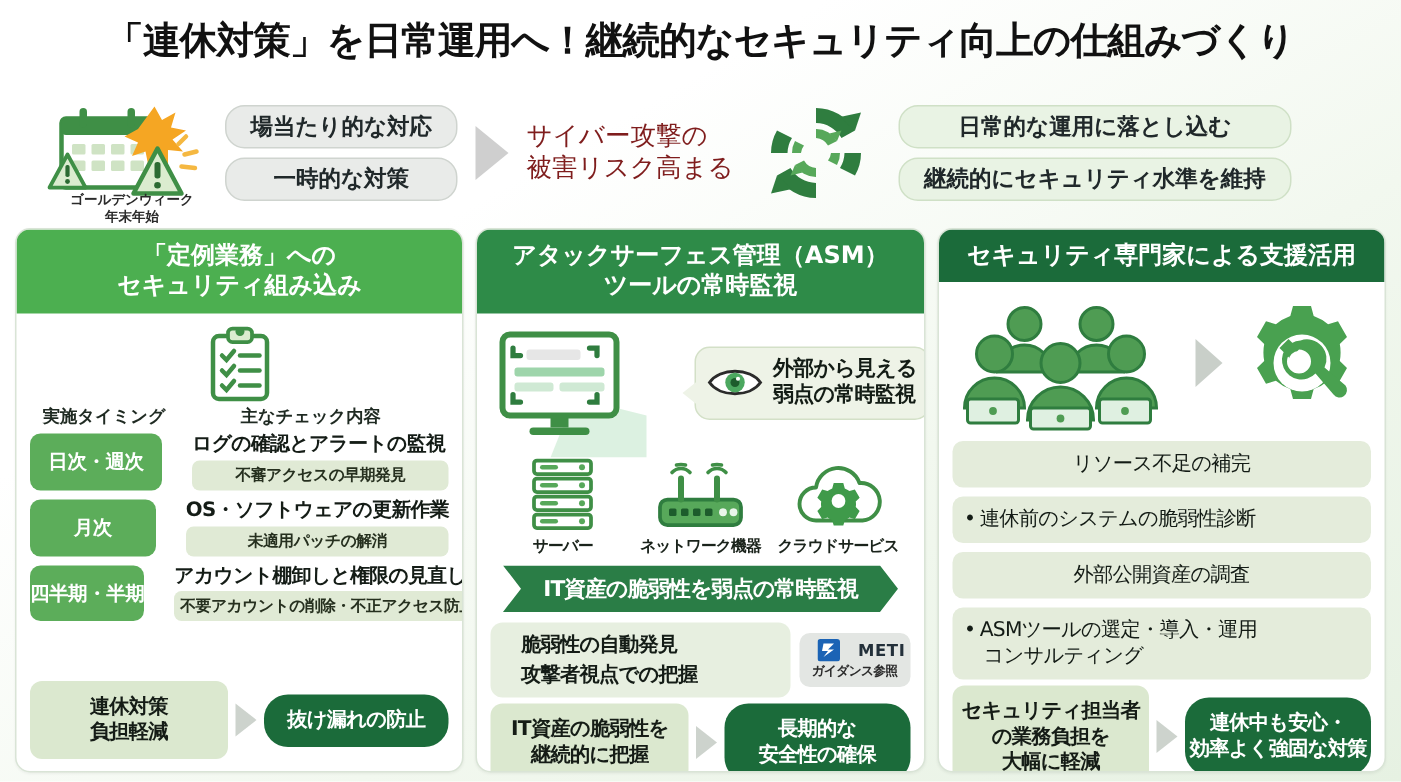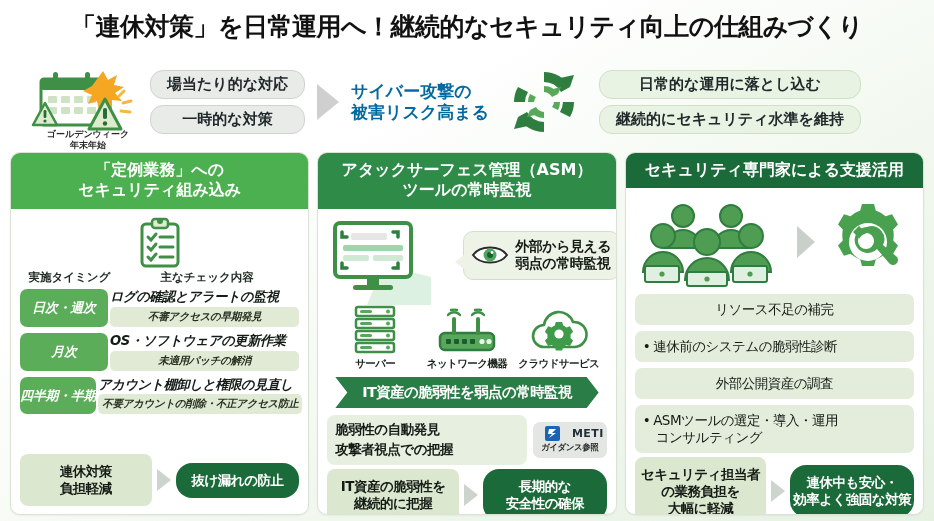--- a/index.html
+++ b/index.html
@@ -58,21 +58,21 @@
     border-color: #cfe0c6;
   }
   .tri-arrow {
     width: 0; height: 0;
     border-top: 18px solid transparent;
     border-bottom: 18px solid transparent;
     border-left: 22px solid #cfcfcf;
     margin: 0 12px;
   }
   .risk-text {
-    font-size: 17px; font-weight: bold; color: #0369a1; line-height: 1.25;
+    font-size: 17px; font-weight: normal; color: #7f1d1d; line-height: 1.25;
     white-space: nowrap;
   }
   .cycle-wrap { width: 110px; display:flex; align-items:center; justify-content:center; }
 
   
   .panels {
     position: absolute;
     left: 0; top: 152px;
     width: 934px; height: 363px;
     display: flex;
@@ -102,21 +102,21 @@
   .panel-body { flex: 1; padding: 6px 9px 8px; display: flex; flex-direction: column; }
 
   
   .clip-row { display: flex; justify-content: center; margin: 2px 0 1px; }
   .col-heads {
     display: flex; font-size: 11.5px; font-weight: bold; color: #1f2a22;
     padding: 0 2px 4px;
   }
   .col-heads .c1 { width: 95px; text-align: center; }
   .col-heads .c2 { flex: 1; text-align: center; }
-  .trow { display: flex; align-items: stretch; gap: 2px; margin-bottom: 6px; font-style: italic; }
+  .trow { display: flex; align-items: stretch; gap: 20px; margin-bottom: 6px; }
   .tkey {
     width: 88px; border-radius: 7px; background: #5cad5a;
     color: #fff; font-weight: bold; font-size: 13px;
     display: flex; align-items: center; justify-content: center;
     white-space: nowrap; letter-spacing: -0.3px;
   }
   .tval { flex: 1; display: flex; flex-direction: column; gap: 2px; }
   .tval-main {
     font-size: 13.2px; font-weight: bold; color: #141c16; line-height: 1.2;
     letter-spacing: -0.4px; white-space: nowrap;
@@ -173,21 +173,21 @@
   }
   .banner {
     position: relative; background: #2a7d46; color: #fff;
     font-size: 14.5px; font-weight: bold; text-align: center;
     padding: 6px 20px; margin: 6px 8px 0;
     letter-spacing: -0.6px; white-space: nowrap;
     clip-path: polygon(0 0, calc(100% - 12px) 0, 100% 50%, calc(100% - 12px) 100%, 0 100%, 12px 50%);
   }
   .bullets-row { display: flex; align-items: center; gap: 6px; margin-top: 7px; }
   .bullets {
-    flex: 1; background: #e7efe0; border-radius: 8px; padding: 6px 8px;
+    flex: 1; background: #e7efe0; border-radius: 8px; padding: 6px 20px;
     display: flex; flex-direction: column; gap: 2px;
   }
   .bullet {
     font-size: 13.5px; font-weight: bold; color: #141c16;
     letter-spacing: -0.5px; white-space: nowrap;
   }
   .meti {
     width: 74px; background: #e3e6e3; border-radius: 7px;
     padding: 4px 3px; text-align: center; flex: none;
   }

